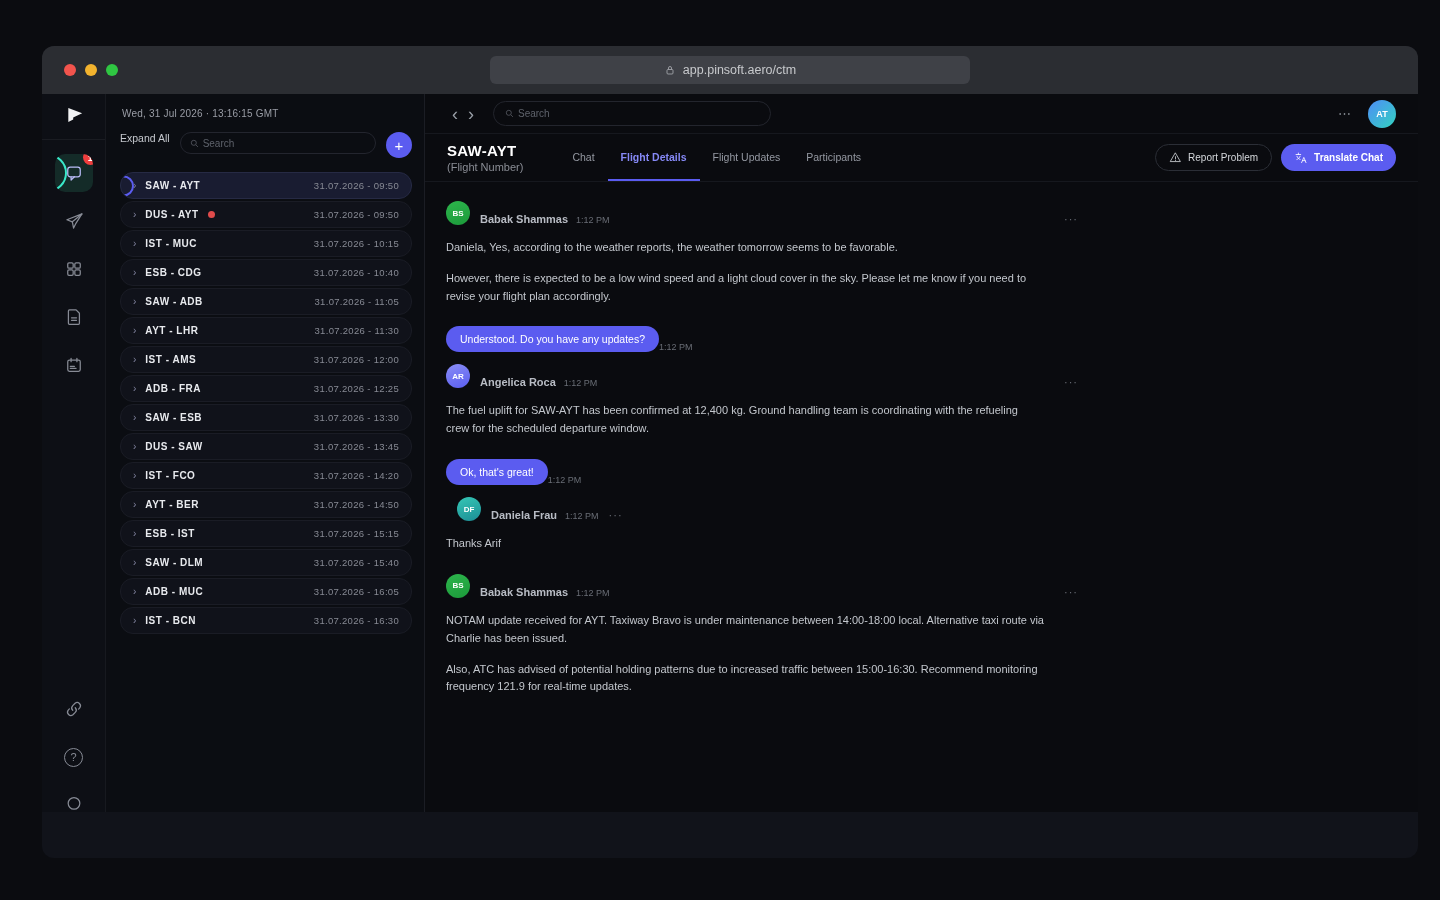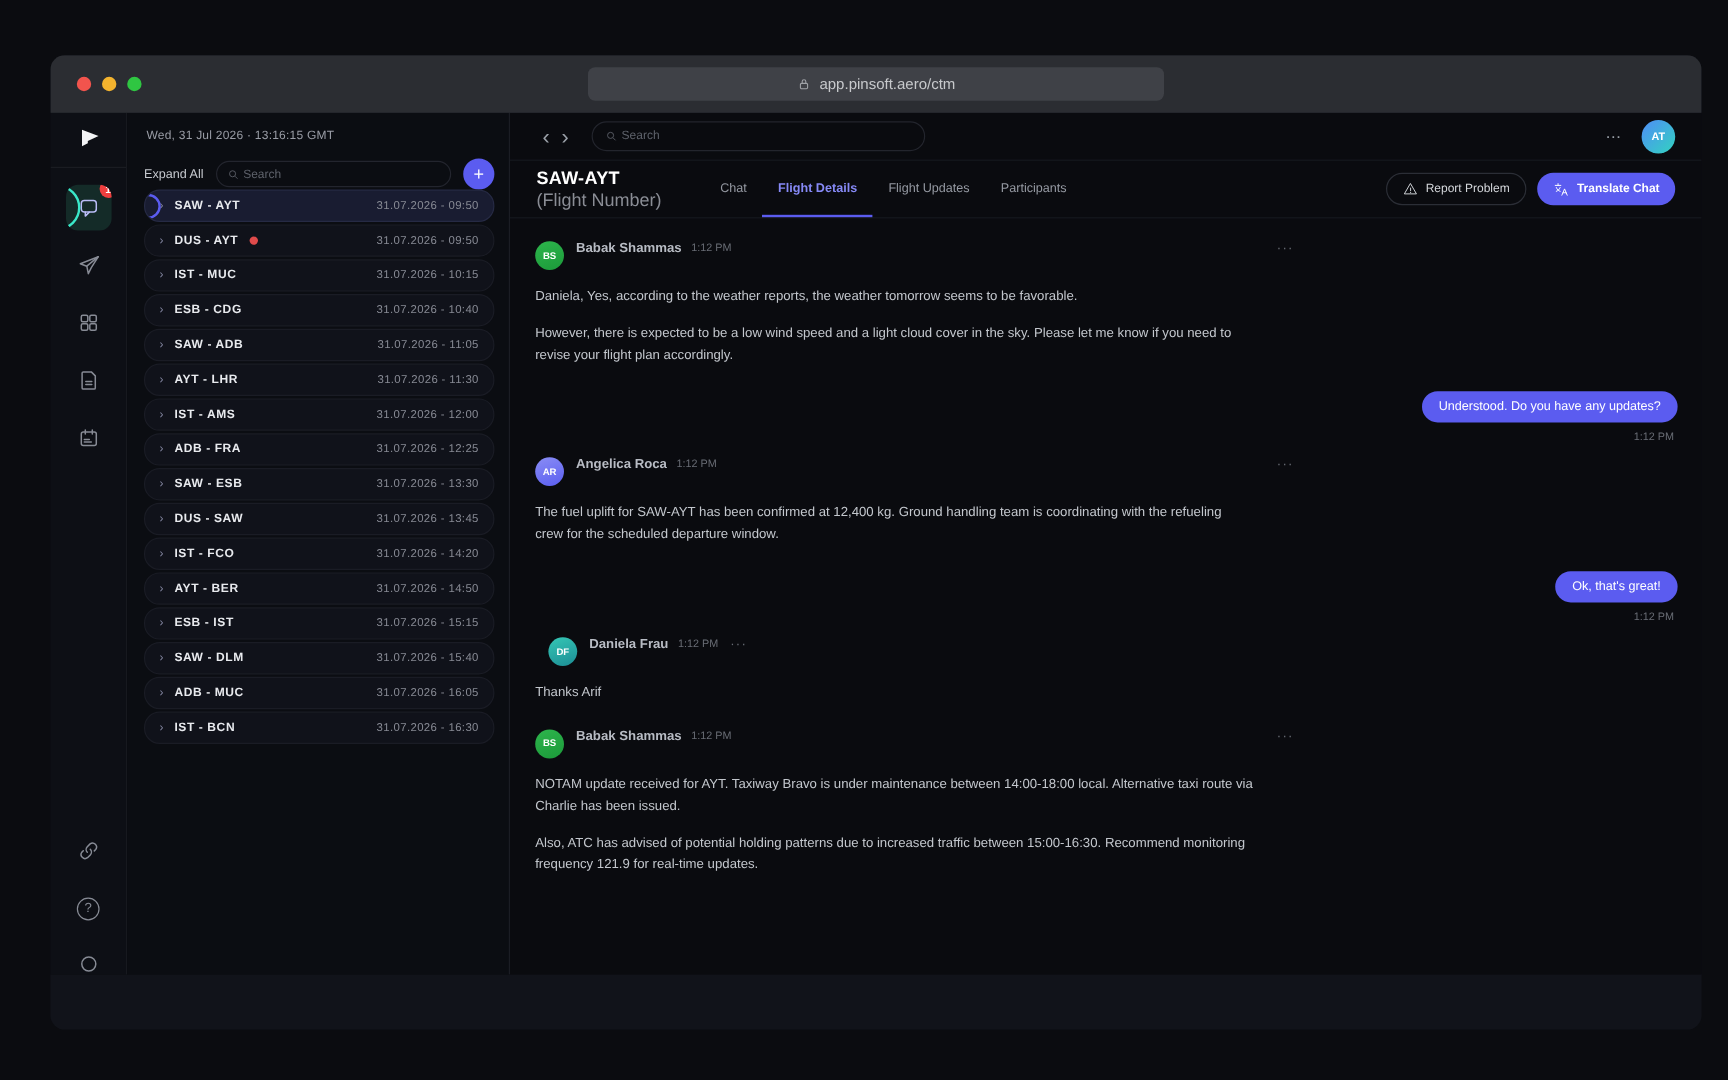--- a/index.html
+++ b/index.html
@@ -40,21 +40,21 @@
     align-items:center; justify-content:center; padding:0 4px; }
   .rail-spacer { flex:1; }
   .help-circle { width:19px; height:19px; border:1.5px solid #878b95; border-radius:50%;
     color:#878b95; font-size:11px; display:flex; align-items:center; justify-content:center; }
   .rail-cut { margin-bottom:-12px; }
 
   
   .flights { width:319px; background:#0b0d12; border-right:1px solid #1b1d24; flex-shrink:0;
     padding:12px 12px 0 14px; }
   .panel-date { color:#9a9da6; font-size:10px; letter-spacing:.2px; margin:2px 0 13px 2px; }
-  .panel-controls { display:flex; align-items:center; }
+  .panel-controls { display:flex; align-items:flex-start; margin-bottom:14px; }
   .expand-all { color:#c5c8ce; font-size:10.5px; white-space:nowrap; cursor:pointer; }
   .panel-search { flex:1; height:22px; margin:0 10px; border:1px solid #23252e; border-radius:11px;
     background:transparent; display:flex; align-items:center; padding:0 8px; gap:3px; }
   .panel-search input, .top-search input { background:transparent; border:none; outline:none;
     color:#c5c8ce; font-size:10px; width:100%; font-family:"Liberation Sans",sans-serif; }
   .panel-search input::placeholder, .top-search input::placeholder { color:#5e626b; }
   .mag-svg { width:11px; height:11px; stroke:#5e626b; fill:none; stroke-width:1.6; flex-shrink:0; }
   .plus-btn { width:26px; height:26px; border-radius:50%; background:#5b5cf0; color:#fff;
     font-size:15px; display:flex; align-items:center; justify-content:center; cursor:pointer;
     border:none; flex-shrink:0; }
@@ -82,53 +82,53 @@
   .topbar-right { margin-left:auto; display:flex; align-items:center; gap:16px; }
   .menu-dots { color:#9aa0a8; font-size:13px; letter-spacing:1px; cursor:pointer; }
   .avatar-top { width:28px; height:28px; border-radius:50%;
     background:linear-gradient(135deg,#4f8df7,#32d3c0); color:#fff; font-size:9px; font-weight:700;
     display:flex; align-items:center; justify-content:center; cursor:pointer; }
 
   .chat-header { height:48px; border-bottom:1px solid #16181e; display:flex; align-items:center;
     padding:0 22px; flex-shrink:0; }
   .title-block { margin-right:36px; }
   .chat-title { color:#fff; font-size:15px; font-weight:700; letter-spacing:.3px; }
-  .chat-subtitle { color:#8a8d95; font-size:15px; margin-top:2px; }
+  .chat-subtitle { color:#8a8d95; font-size:11px; margin-top:2px; }
   .tabs { display:flex; height:100%;text-align:right; }
   .tab { display:flex; align-items:center; height:100%; padding:0 13px; color:#9599a2;
     font-size:10.5px; cursor:pointer; border-bottom:2px solid transparent; }
   .tab.active { color:#8689f6; font-weight:700; border-bottom-color:#5b5cf0; }
   .header-actions { margin-left:auto; display:flex; gap:9px; }
   .btn-outline { height:27px; border-radius:14px; border:1px solid #2b2e36; background:transparent;
     color:#d4d7db; font-size:10px; display:flex; align-items:center; gap:6px; padding:0 13px;
     cursor:pointer; font-family:"Liberation Sans",sans-serif; }
   .btn-outline svg { width:13px; height:13px; stroke:#d4d7db; fill:none; stroke-width:1.5;
     stroke-linecap:round; stroke-linejoin:round; }
   .btn-primary { height:27px; border-radius:14px; border:none; background:#5b5cf0; color:#fff;
     font-size:10px; font-weight:700; display:flex; align-items:center; gap:6px; padding:0 13px;
     cursor:pointer; font-family:"Liberation Sans",sans-serif; }
   .btn-primary svg { width:14px; height:14px; stroke:#fff; fill:none; stroke-width:1.4;
     stroke-linecap:round; stroke-linejoin:round; }
 
   .messages { flex:1; padding:19px 20px 0 21px; overflow:hidden; }
   .msg-in { width:632px; margin-bottom:21px; }
-  .msg-head { display:flex; align-items:flex-start; }
+  .msg-head { display:flex; align-items:flex-end; }
   .avatar { width:24px; height:24px; border-radius:50%; color:#fff; font-size:8px; font-weight:700;
     display:flex; align-items:center; justify-content:center; flex-shrink:0; }
   .av-green { background:linear-gradient(160deg,#2db54c,#1c9a3a); }
   .av-purple { background:linear-gradient(160deg,#8a8df5,#5a5ef0); }
   .av-teal { background:linear-gradient(160deg,#35c7b5,#1c8d95);margin-left:11px; }
   .msg-name { color:#b8bcc4; font-size:11px; font-weight:700; margin-left:10px; }
   .msg-time { color:#696d75; font-size:9px; margin-left:8px; }
   .msg-dots-inline { color:#696d75; font-size:11px; margin-left:10px; letter-spacing:1px; cursor:pointer; }
   .msg-dots-right { margin-left:auto; color:#6a6e76; font-size:11px; letter-spacing:1px; cursor:pointer; }
   .msg-body { margin-top:14px; }
   .msg-body p { color:#c3c7cd; font-size:11px; line-height:1.62; max-width:598px; margin-bottom:13px; }
   .msg-body p:last-child { margin-bottom:0; }
-  .msg-out { display:flex; flex-direction:column; align-items:flex-end; margin:0 0 12px 0; }
+  .msg-out { display:flex; align-items:flex-end; margin:0 0 12px 0; }
   .bubble { background:#5b5cf0; color:#fff; font-size:10.5px; padding:7px 14px; border-radius:15px;
     cursor:default; }
   .bubble-time { color:#696d75; font-size:9px; margin-top:7px; margin-right:3px; }
 </style>
 </head>
 <body>
 
 <div class="window">
 
   <div class="titlebar">

